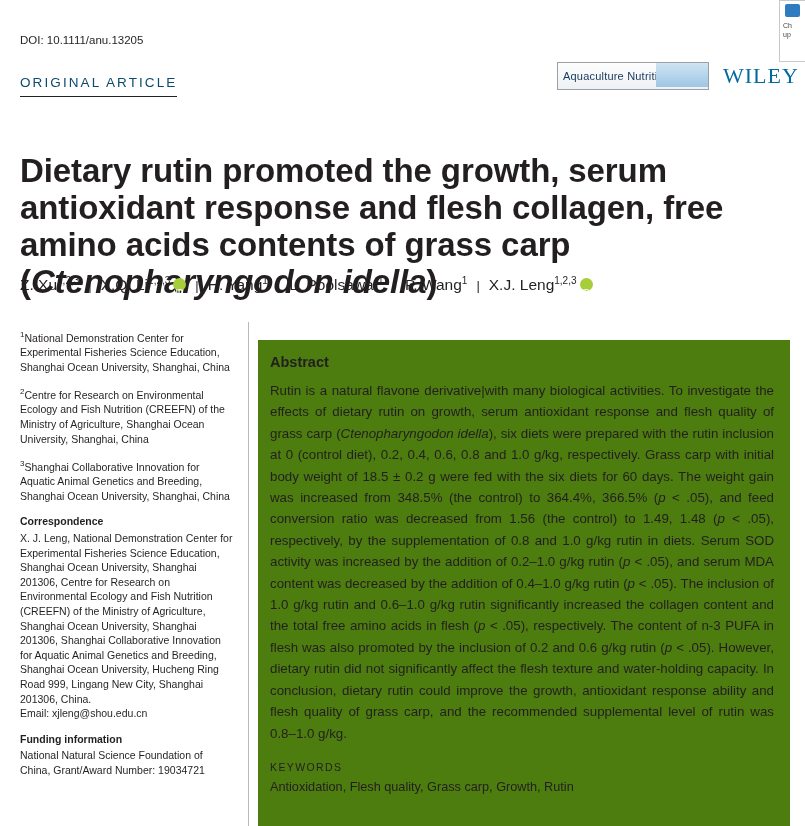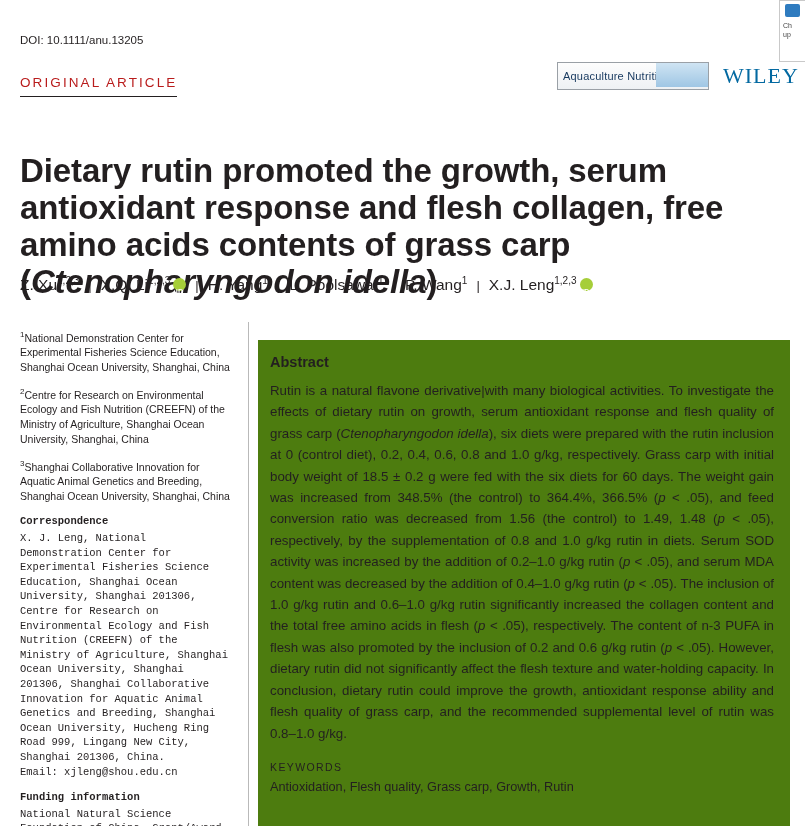--- a/index.html
+++ b/index.html
@@ -58,21 +58,21 @@
     color: #231f20;
   }
 
   
   .article-type {
     position: absolute;
     top: 75px;
     left: 20px;
     font-size: 13.5px;
     letter-spacing: 2.1px;
-    color: #b91c1c;
+    color: #0c4a6e;
     padding-bottom: 6px;
     border-bottom: 1px solid #231f20;
   }
 
   
   .logo-row {
     position: absolute;
     top: 62px;
     left: 557px;
     display: flex;
@@ -196,21 +196,21 @@
     font-size: 10.5px;
     line-height: 14.6px;
     color: #231f20;
   }
   .left-col p { margin: 0 0 11px 0; }
   .left-col sup { font-size: 8px; vertical-align: super; }
   .left-col .head {
     font-weight: bold;
     margin-bottom: 2px;
   }
-  .left-col .block { margin-bottom: 11px; font-family: Liberation Mono, monospace; }
+  .left-col .block { margin-bottom: 11px; }
 
   
   .vdivider {
     position: absolute;
     top: 322px;
     left: 248px;
     width: 1px;
     height: 504px;
     background: #b9b9b9;
   }

